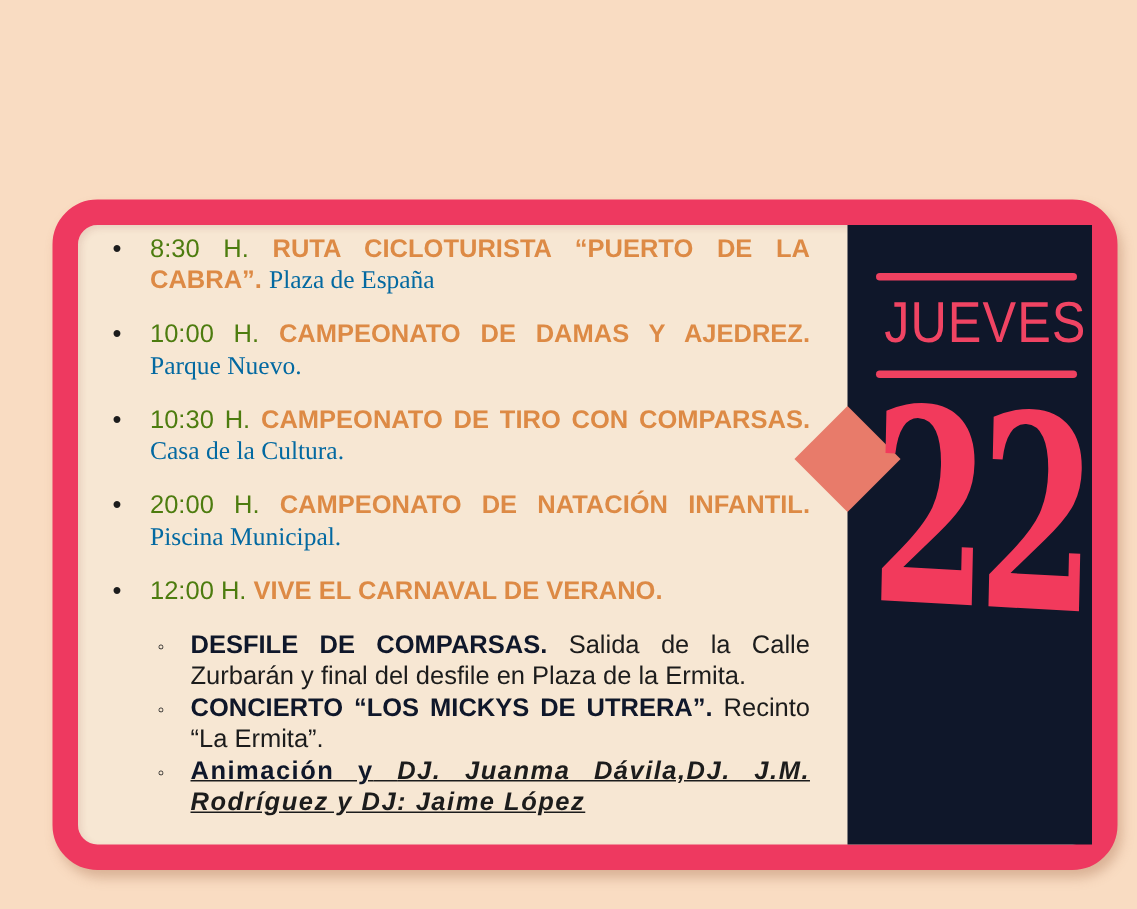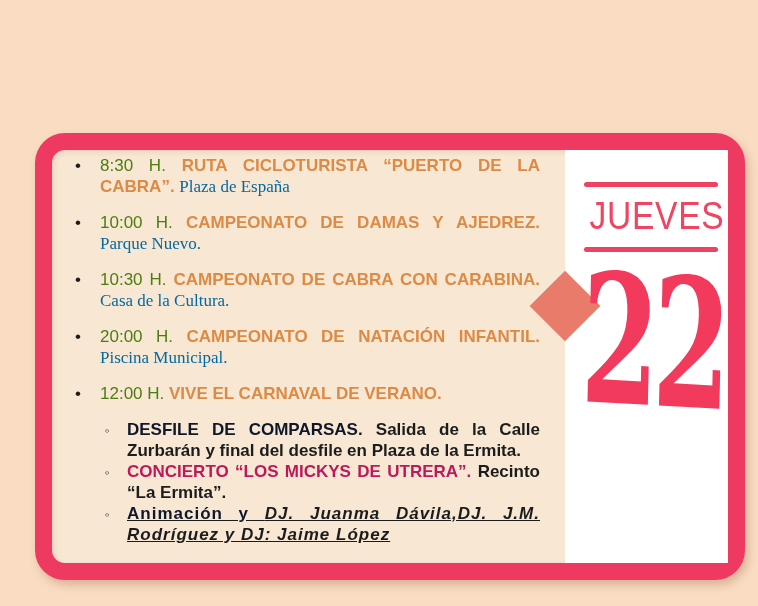--- a/index.html
+++ b/index.html
@@ -57,29 +57,29 @@
   .sub-events{margin-left:30px;}
   .sub-event{display:flex;}
   .sub-bullet{
     flex:none;width:22px;font-size:13px;line-height:21px;padding-top:1px;color:#1c1c1c;
   }
   .sub-body{
     flex:1;text-align:justify;
     font-size:17px;line-height:21px;
   }
   .sub-name{font-weight:700;color:#0f172a;}
-  .sub-name.orange{color:#be185d;}
-  .sub-detail{font-weight:700;color:#1c1c1c;}
+  .sub-name.orange{color:#0f172a;}
+  .sub-detail{font-weight:400;color:#1c1c1c;}
   .sub-detail.italic-bold{font-weight:700;font-style:italic;}
   .sub-event.spread .sub-body{letter-spacing:1px;text-decoration:underline;}
 
   
   .sidebar{
     position:absolute;right:0;top:0;bottom:0;
-    width:163px;background:#ffffff;
+    width:163px;background:#0f172a;
   }
   .diamond{
     position:absolute;left:-25px;top:131px;
     width:50px;height:50px;background:#e87b6a;
     transform:rotate(45deg);
   }
   .rule{
     position:absolute;left:19px;width:134px;height:5px;
     background:#ef4160;border-radius:3px;
   }
@@ -128,21 +128,21 @@
           <span class="time">10:00 H.</span>
           <span class="event-name">CAMPEONATO DE DAMAS Y AJEDREZ.</span>
           <span class="loc">Parque Nuevo.</span>
         </div>
       </div>
 
       <div class="event">
         <span class="bullet">•</span>
         <div class="event-body">
           <span class="time">10:30 H.</span>
-          <span class="event-name">CAMPEONATO DE CABRA CON CARABINA.</span>
+          <span class="event-name">CAMPEONATO DE TIRO CON COMPARSAS.</span>
           <span class="loc">Casa de la Cultura.</span>
         </div>
       </div>
 
       <div class="event">
         <span class="bullet">•</span>
         <div class="event-body">
           <span class="time">20:00 H.</span>
           <span class="event-name">CAMPEONATO DE NATACIÓN INFANTIL.</span>
           <span class="loc">Piscina Municipal.</span>

